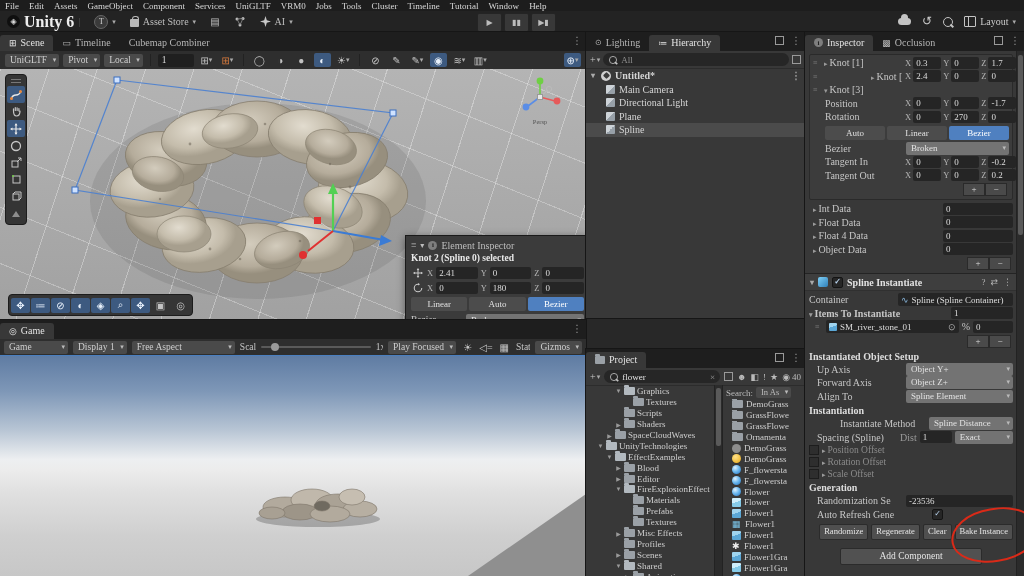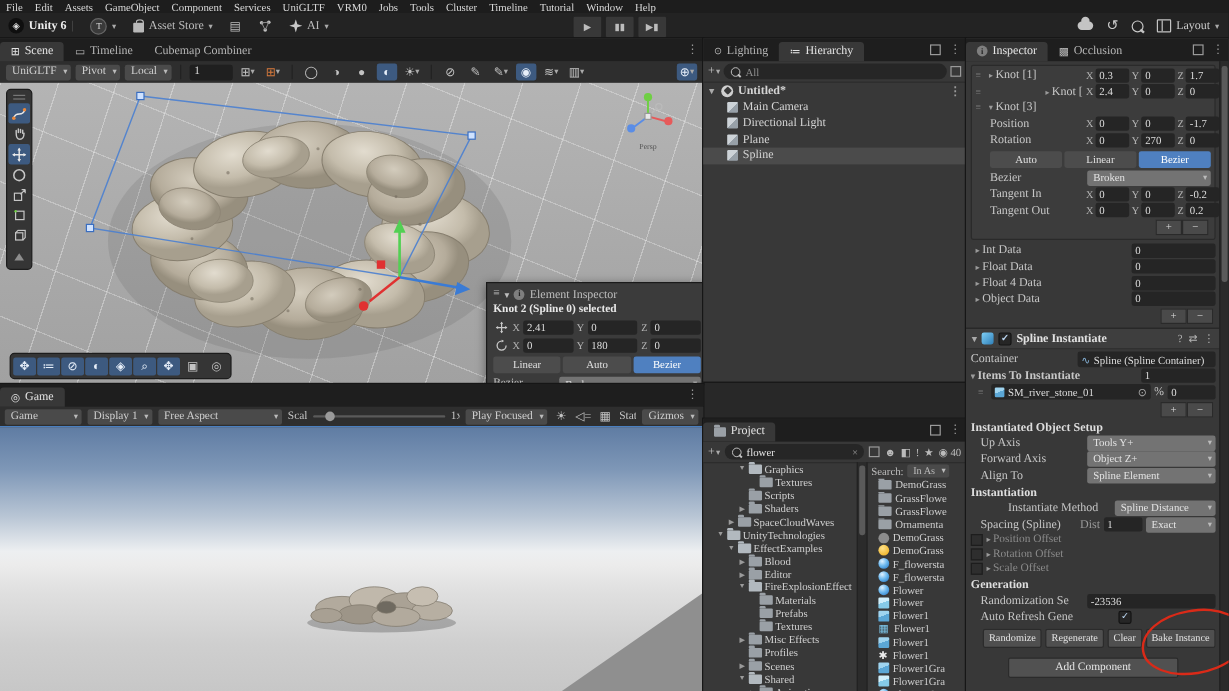--- a/index.html
+++ b/index.html
@@ -7,21 +7,21 @@
         font-family:Liberation Serif, serif;color:#cfcfcf;-webkit-font-smoothing:antialiased;}
   .panel{position:absolute;background:#383838;box-shadow:0 0 0 1px #161616;}
   
   #menubar{position:absolute;left:0;top:0;width:1024px;height:11px;background:#1d1d1d;
            display:flex;align-items:center;font-size:9px;color:#d8d8d8;}
   #menubar span{padding:0 5px;white-space:nowrap;}
   
   #maintb{position:absolute;left:0;top:11px;width:1024px;height:21px;background:#232323;
           display:flex;align-items:center;font-size:10px;border-bottom:1px solid #141414;}
   .tbgrp{display:flex;align-items:center;gap:4px;padding:0 7px;height:100%;}
-  .brand{font-weight:bold;color:#eee;font-size:10px;}
+  .brand{font-weight:bold;color:#eee;font-size:16px;}
   .sep{color:#555;}
   .ulogo{width:13px;height:13px;border-radius:50%;background:#0f0f0f;display:flex;align-items:center;justify-content:center;color:#ddd;font-size:8px;}
   .avatar{width:12px;height:12px;border-radius:50%;background:#3a3a3a;border:1px solid #666;display:flex;align-items:center;justify-content:center;font-size:7.5px;color:#ddd;}
   .chv{font-size:7px;color:#aaa;}
   .bag{width:9px;height:8px;background:#b9b9b9;border-radius:1px;position:relative;margin-top:2px;}
   .bag::before{content:"";position:absolute;top:-3px;left:2px;width:5px;height:4px;border:1px solid #b9b9b9;border-bottom:none;border-radius:3px 3px 0 0;}
   .mini{color:#bdbdbd;font-size:10px;}
   #playctr{position:absolute;left:477px;top:13px;display:flex;gap:2px;}
   .pbtn{width:23px;height:17px;background:#383838;border:1px solid #242424;border-radius:2px;
         display:flex;align-items:center;justify-content:center;color:#bcbcbc;font-size:8px;}
@@ -1005,21 +1005,21 @@
         <span class="fld" style="flex:none;width:34px;">0</span>
       </div>
       <div class="pm">
           <span>+</span>
           <span>−</span>
         </div>
 
       <div class="sech">Instantiated Object Setup</div>
       <div class="irow">
           <span class="lbl" style="width:86px;padding-left:8px;">Up Axis</span>
-          <span class="dd">Tools Y+</span>
+          <span class="dd">Object Y+</span>
         </div>
       <div class="irow">
           <span class="lbl" style="width:86px;padding-left:8px;">Forward Axis</span>
           <span class="dd">Object Z+</span>
         </div>
       <div class="irow">
           <span class="lbl" style="width:86px;padding-left:8px;">Align To</span>
           <span class="dd">Spline Element</span>
         </div>
 

